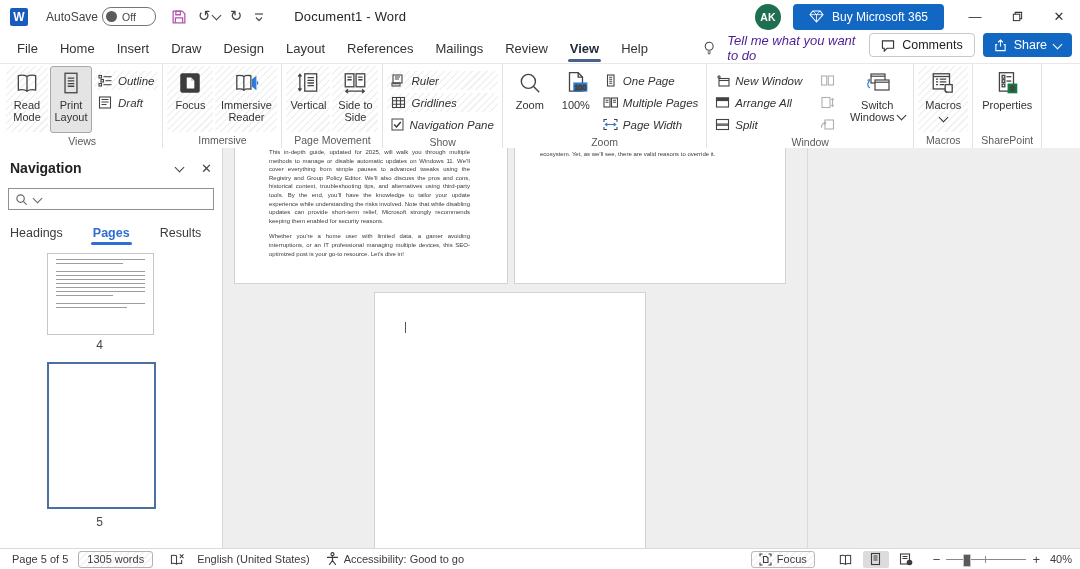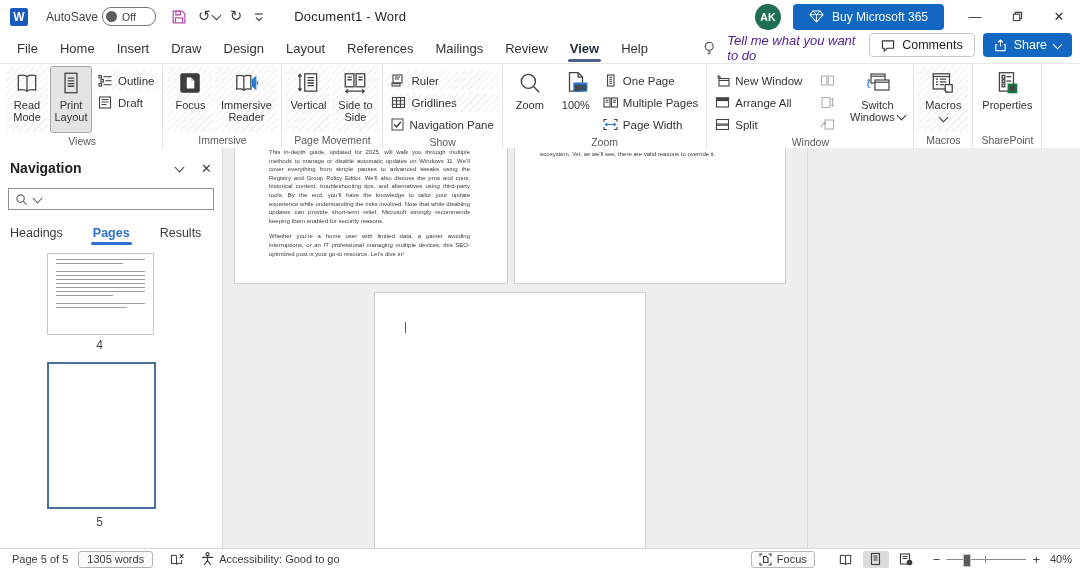--- a/index.html
+++ b/index.html
@@ -31,21 +31,21 @@
   .tellme{display:flex;align-items:center;gap:12px;margin-left:44px;font-size:13px;color:#333;flex:1;}
   .comments-btn{display:flex;align-items:center;gap:7px;border:1px solid #c8c8c8;border-radius:4px;height:24px;padding:0 11px;font-size:12.5px;color:#222;background:#fff;margin-right:8px;}
   .share-btn{display:flex;align-items:center;gap:7px;background:#1267c2;color:#fff;border:none;border-radius:4px;height:24px;padding:0 11px;font-size:12.5px;margin-right:8px;}
   
   .ribbon{height:84px;display:flex;align-items:stretch;background:#fff;border-bottom:1px solid #d6d6d6;padding:0 2px;}
   .group{display:flex;flex-direction:column;border-right:1px solid #e3e3e3;padding:2px 4px 0;}
   .group-content{flex:1;display:flex;align-items:flex-start;gap:2px;}
   .group-label{font-size:10.5px;color:#5a5a5a;text-align:center;padding:2px 0 3px;}
   .bigbtn{width:40px;min-height:62px;display:flex;flex-direction:column;align-items:center;gap:3px;padding:4px 1px 0;font-size:11px;line-height:12px;text-align:center;color:#333;border-radius:3px;}
   .bigbtn.sel{background:#e4e4e4;border:1px solid #a8a8a8;padding:3px 0 0;}
-  .smcol{display:flex;flex-direction:column;justify-content:flex-end;gap:3px;padding-top:5px;}
+  .smcol{display:flex;flex-direction:column;justify-content:flex-end;gap:3px;padding-top:5px;font-style:italic;}
   .smallbtn{display:flex;align-items:center;gap:5px;font-size:11.5px;color:#333;height:19px;padding:0 4px;border-radius:3px;white-space:nowrap;}
   .graycol .smallbtn{color:#b5b5b5;}
   
   .main{position:absolute;top:148px;left:0;right:0;bottom:20px;display:flex;}
   .navpane{width:222px;background:#fff;border-right:1px solid #d6d6d6;position:relative;flex:none;}
   .nav-head{display:flex;align-items:center;padding:12px 10px 0 10px;}
   .nav-title{font-size:14px;font-weight:700;color:#222;flex:1;}
   .nav-x{font-size:13px;color:#444;margin-left:18px;}
   .nav-search{margin:12px 8px 0;height:20px;border:1px solid #919191;display:flex;align-items:center;padding:0 6px;gap:6px;background:#fff;}
   .nav-search input{border:none;outline:none;flex:1;font-size:12px;color:#333;font-family:inherit;background:transparent;}
@@ -492,20 +492,23 @@
     <div class="wordbox hatch">
         <span>1305 words</span>
       </div>
     <div class="sb-item" style="margin-left:6px;">
       <svg width="16" height="13" viewBox="0 0 17 14" fill="none" stroke="#3b3b3b" stroke-width="1.1">
           <path d="M8 3C6.8 2.2 4.5 2.2 2.5 2.6v8.8c2-.4 4.3-.4 5.5.6 1.2-1 3.5-1 5.5-.6V7.5"></path>
           <path d="M8 3v9"></path>
           <path d="M11.5 1.5l4 4M15.5 1.5l-4 4"></path>
         </svg>
     </div>
+    <div class="sb-item">
+        <span>English (United States)</span>
+      </div>
     <div class="sb-item" style="margin-left:4px;">
       <svg width="13" height="14" viewBox="0 0 13 14" fill="none" stroke="#3b3b3b" stroke-width="1.2" stroke-linecap="round">
           <circle cx="6.5" cy="2.2" r="1.5"></circle>
           <path d="M1.5 5.4h10M6.5 4.5v4M6.5 8.5L3.5 12.5M6.5 8.5l3 4"></path>
         </svg>
       <span>Accessibility: Good to go</span>
     </div>
     <div class="sb-right">
       <div class="focusbox hatch">
         <svg width="13" height="13" viewBox="0 0 13 13" fill="none" stroke="#3b3b3b" stroke-width="1.1">

